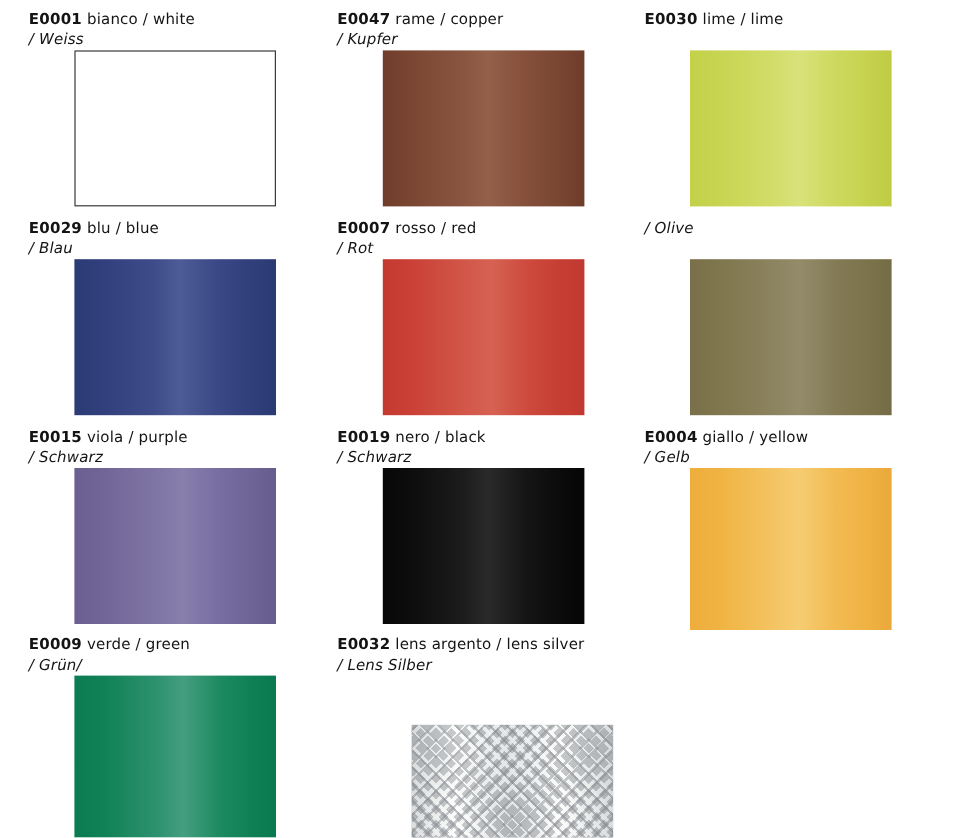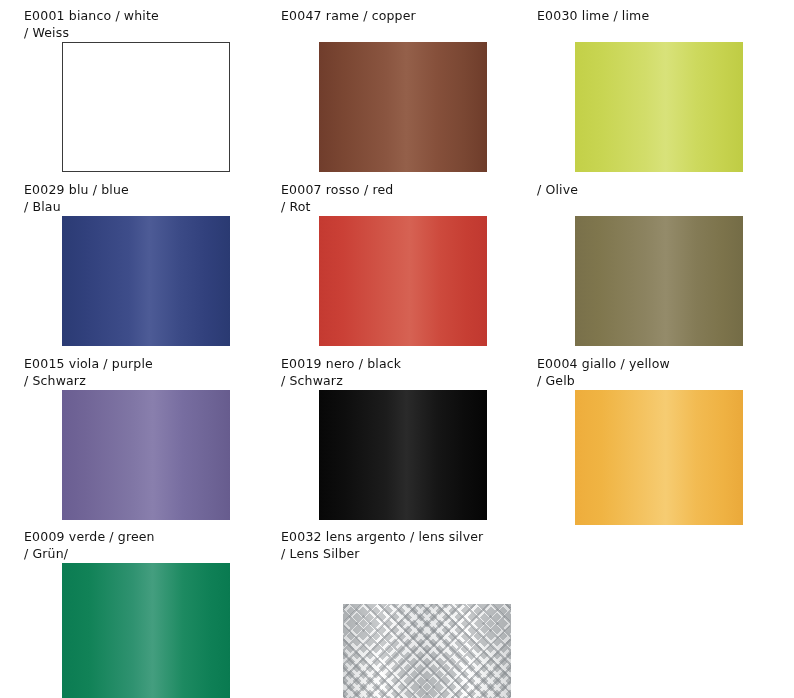--- a/index.html
+++ b/index.html
@@ -38,34 +38,35 @@
   }
 
   .swatch-label {
     font-size: 12.5px;
     line-height: 17px;
     letter-spacing: 0.15px;
     color: #141414;
     white-space: nowrap;
   }
   .swatch-code {
-    font-weight: normal;
+    font-weight: bold;
     letter-spacing: 0.2px;
     margin-top: 12px;
   }
   .swatch-names {
     font-weight: normal;
     text-align: right;
   }
   .swatch-line2 {
     font-size: 12.5px;
     line-height: 17px;
     letter-spacing: 0.15px;
     color: #141414;
     white-space: nowrap;
+    font-style: italic;
   }
 
   .swatch-chip {
     position: absolute;
     left: 62px;
     top: 42px;
     width: 168px;
     height: 130px;
   }
   
@@ -120,20 +121,21 @@
 
 <div class="catalog">
   <div class="swatch-grid" id="grid">
       <div class="swatch-cell row-1">
         <div class="swatch-label"><span class="swatch-code">E0001</span> <span class="swatch-names">bianco / white</span></div>
         <div class="swatch-line2">/ Weiss</div>
         <div class="swatch-chip chip-white"></div>
       </div>
       <div class="swatch-cell row-1">
         <div class="swatch-label"><span class="swatch-code">E0047</span> <span class="swatch-names">rame / copper</span></div>
+        <div class="swatch-line2">/ Kupfer</div>
         <div class="swatch-chip" style="background: linear-gradient(90deg, rgb(112, 61, 44) 0%, rgb(122, 70, 50) 14%, rgb(138, 85, 64) 40%, rgb(148, 96, 74) 52%, rgb(134, 80, 59) 70%, rgb(122, 71, 51) 86%, rgb(110, 60, 42) 100%);"></div>
       </div>
       <div class="swatch-cell row-2">
         <div class="swatch-label"><span class="swatch-code">E0030</span> <span class="swatch-names">lime / lime</span></div>
         <div class="swatch-chip" style="background: linear-gradient(90deg, rgb(195, 208, 72) 0%, rgb(200, 213, 82) 16%, rgb(210, 221, 106) 42%, rgb(216, 226, 122) 54%, rgb(205, 217, 94) 72%, rgb(198, 210, 78) 88%, rgb(191, 204, 68) 100%);"></div>
       </div>
       <div class="swatch-cell row-2">
         <div class="swatch-label"><span class="swatch-code">E0029</span> <span class="swatch-names">blu / blue</span></div>
         <div class="swatch-line2">/ Blau</div>
         <div class="swatch-chip" style="background: linear-gradient(90deg, rgb(43, 59, 116) 0%, rgb(49, 64, 124) 14%, rgb(62, 77, 138) 40%, rgb(77, 91, 150) 52%, rgb(59, 74, 134) 70%, rgb(49, 64, 124) 86%, rgb(42, 58, 114) 100%);"></div>

